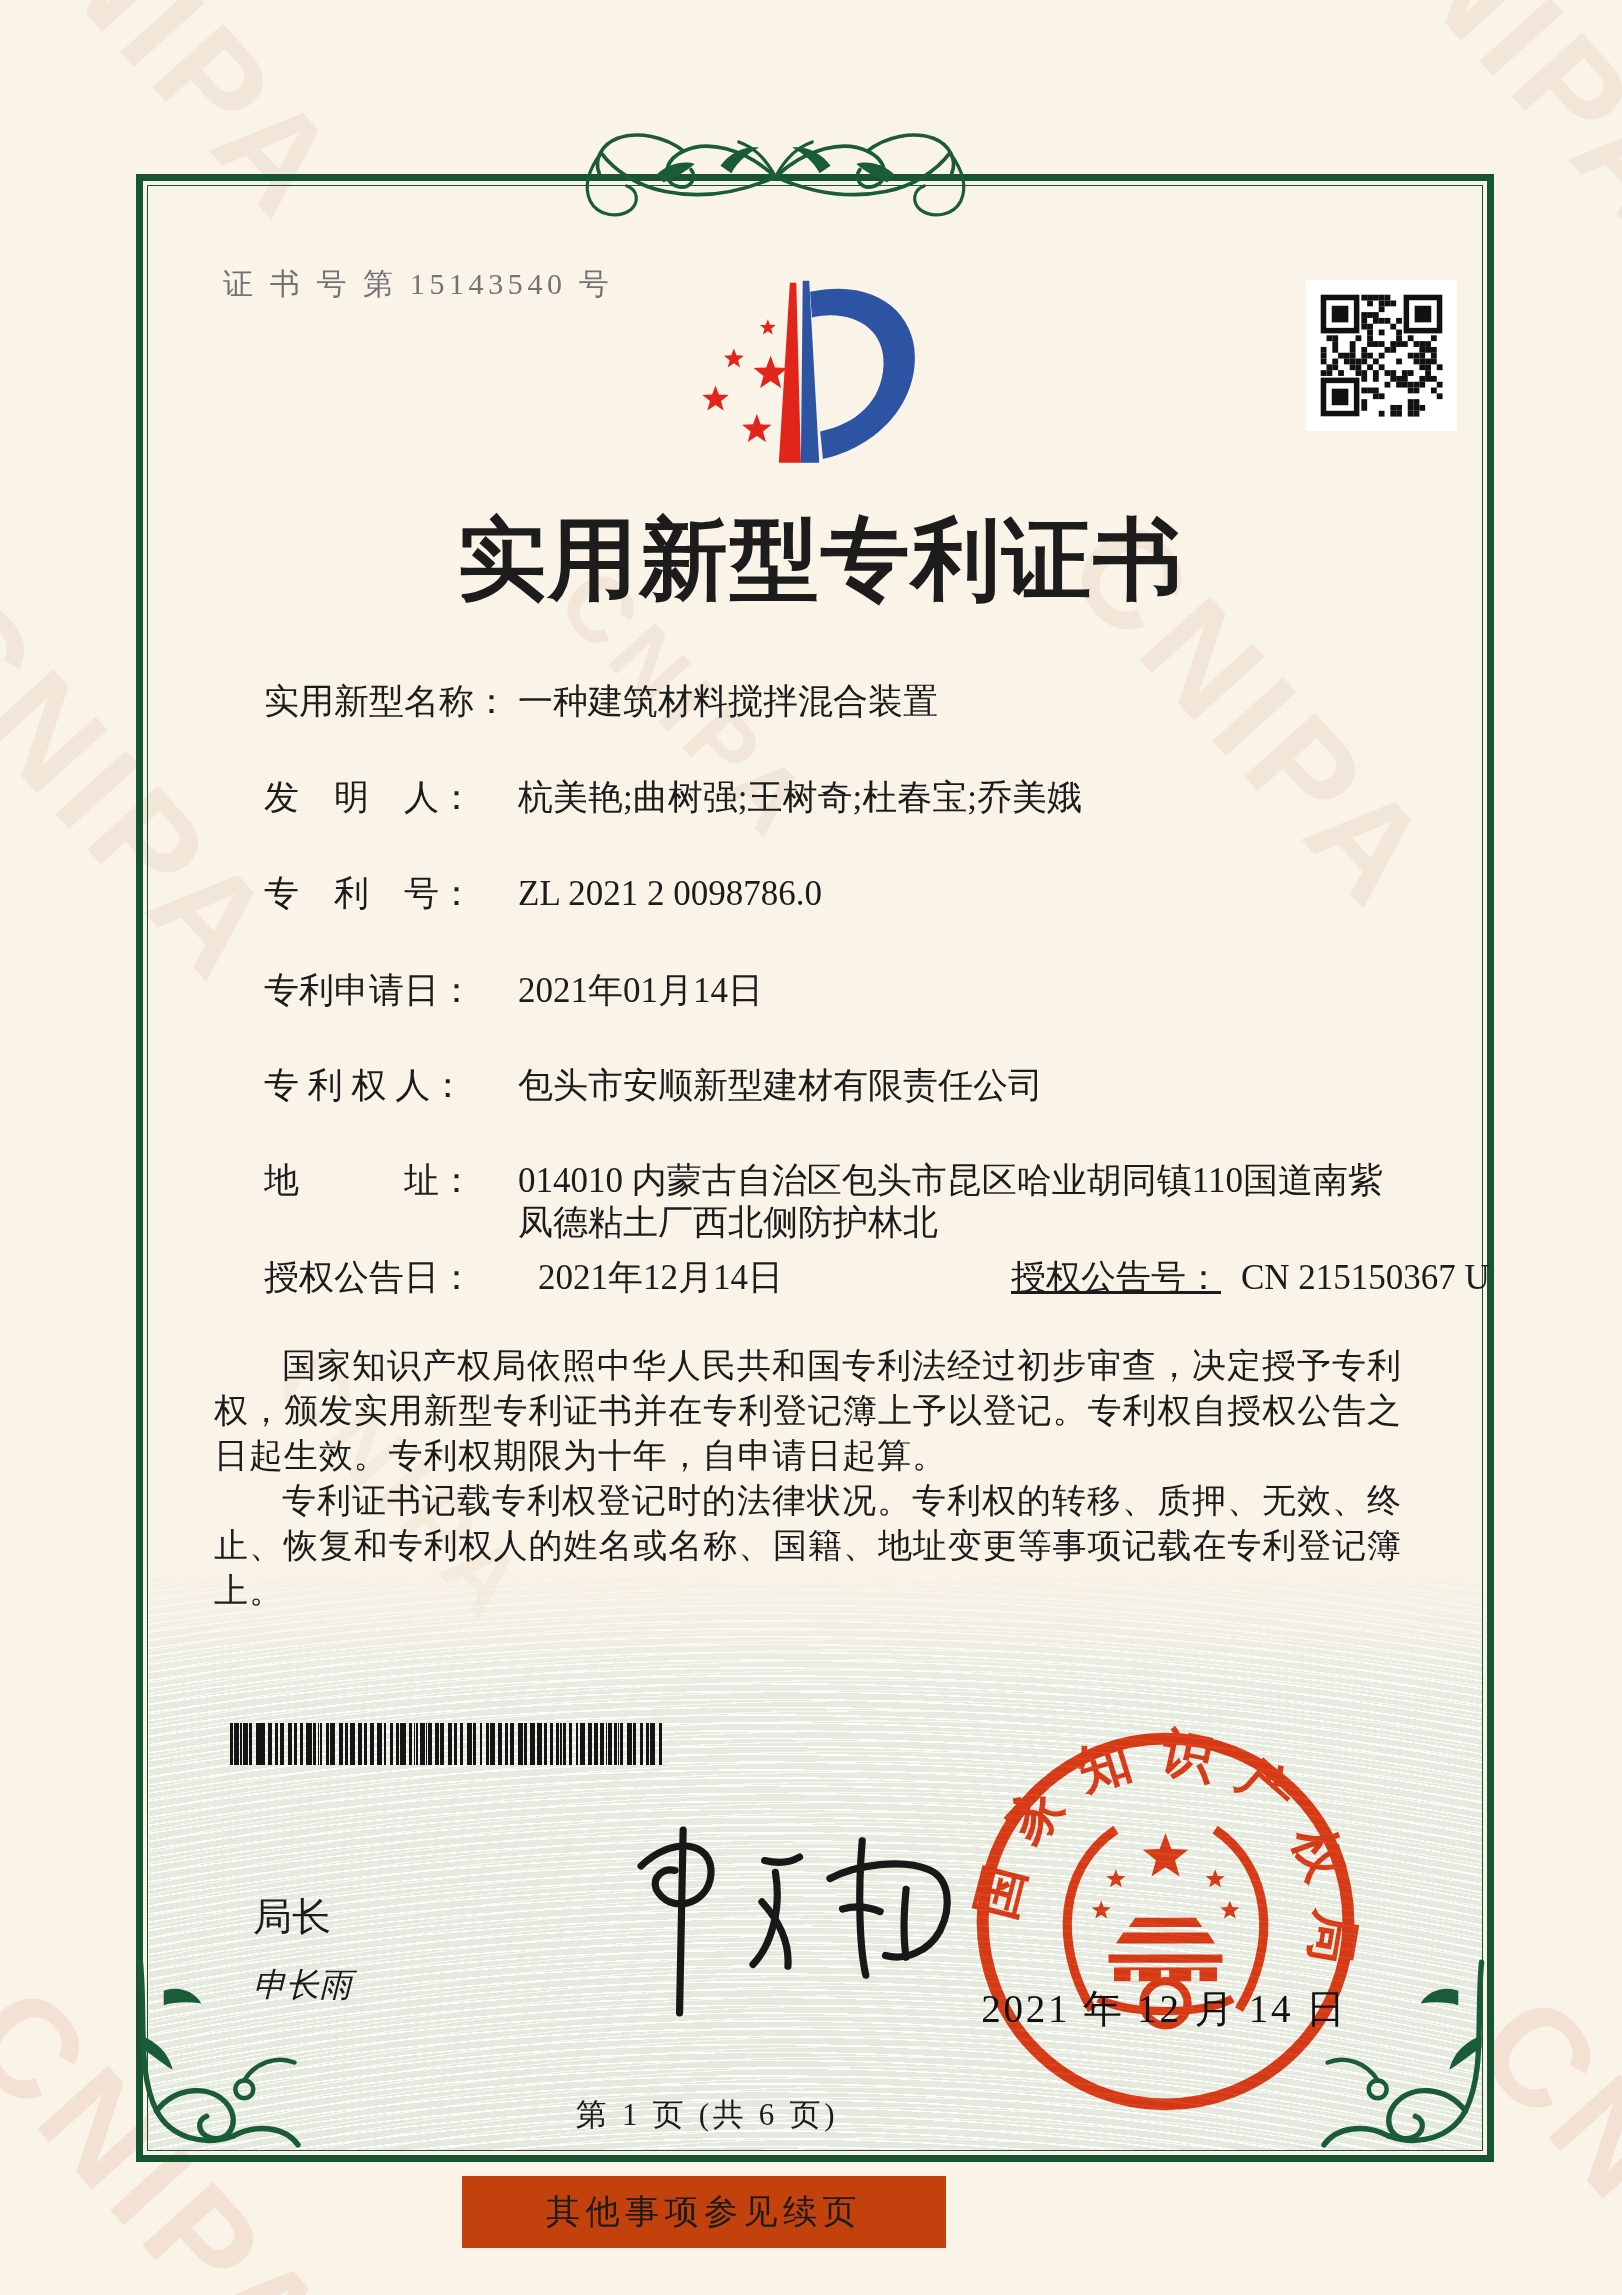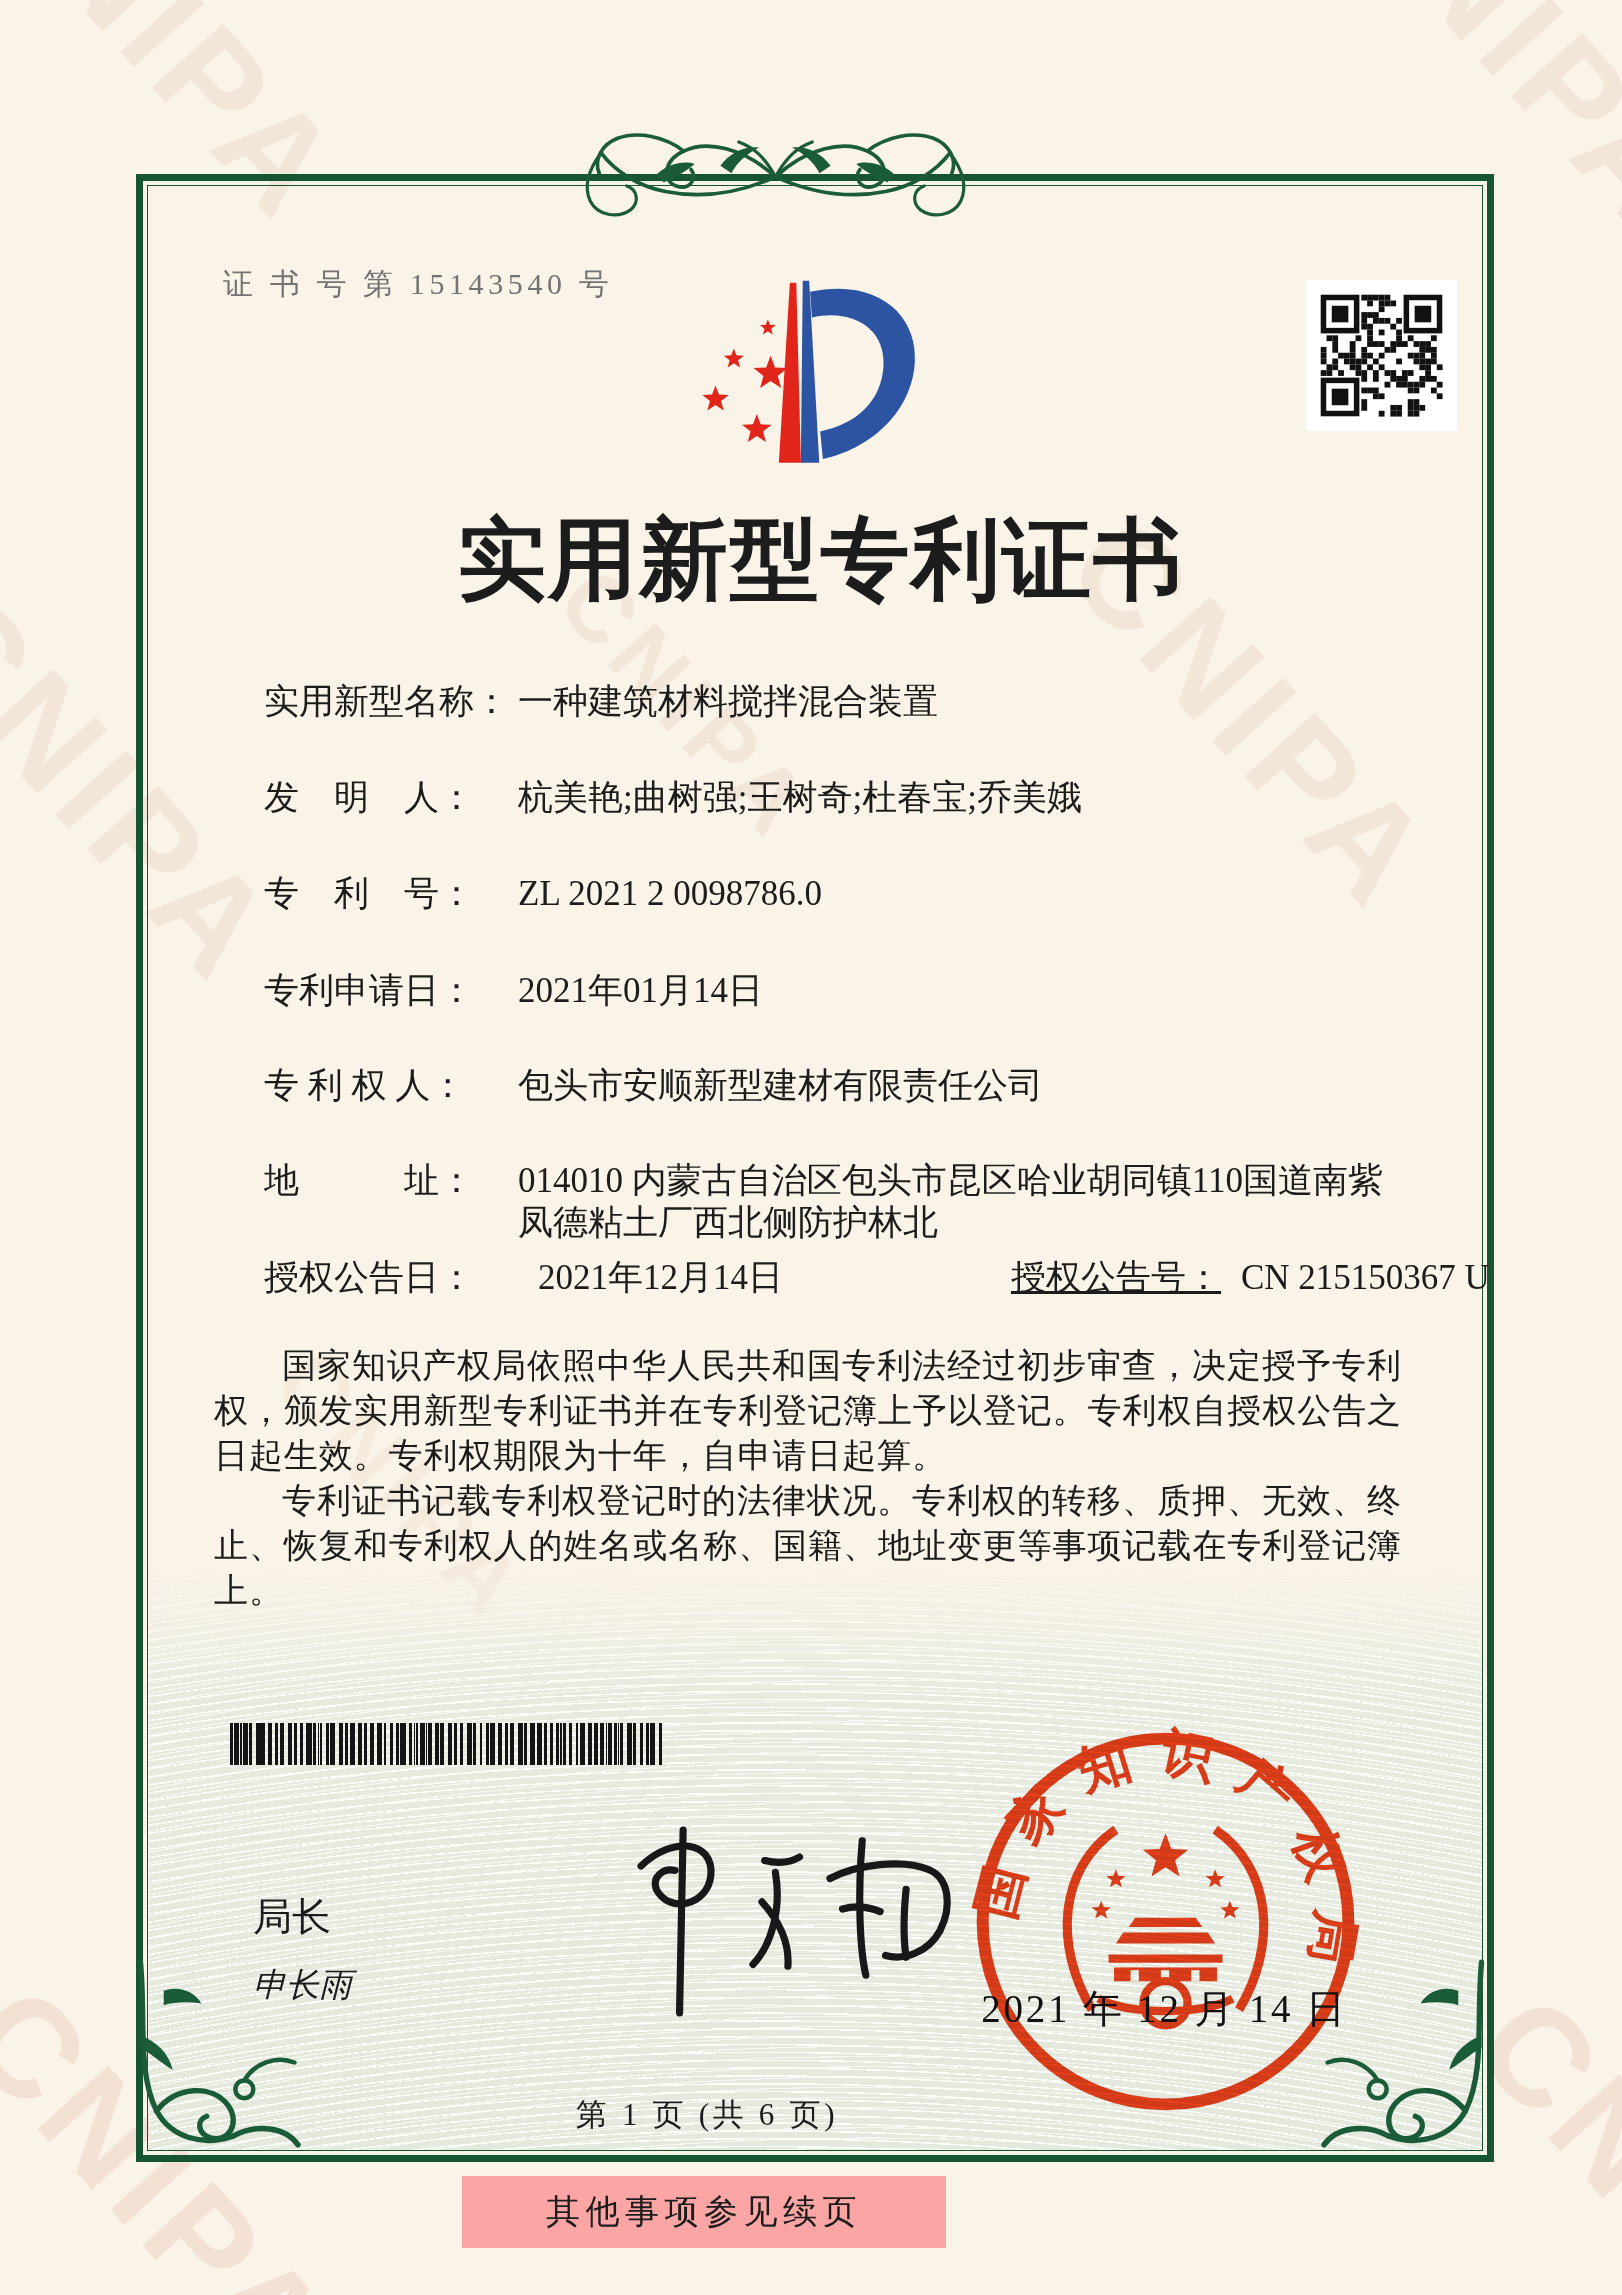--- a/index.html
+++ b/index.html
@@ -56,21 +56,21 @@
   .dirtitle{left:253px;top:1890px;font-size:39px;z-index:4;font-family:"Liberation Sans","DejaVu Sans",sans-serif;}
   .dirname{left:253px;top:1963px;font-size:33px;z-index:4;font-family:"Liberation Sans","DejaVu Sans",sans-serif;font-style:italic;}
   .sig{left:542px;top:1823px;width:413px;height:197px;z-index:4;}
   
   .seal{left:967px;top:1723px;width:397px;height:397px;z-index:5;mix-blend-mode:multiply;opacity:.95;}
   .sealdate{left:981px;top:1982px;width:367px;text-align:center;font-size:39px;
             letter-spacing:2.8px;color:#111;z-index:6;}
   
   .pageinfo{left:234px;top:2094px;width:946px;text-align:center;font-size:31px;
             letter-spacing:3.7px;z-index:4;}
-  .contnote{left:462px;top:2176px;width:484px;height:72px;line-height:72px;background:#fca5a5;
+  .contnote{left:462px;top:2176px;width:484px;height:72px;line-height:72px;background:#c2410c;
             text-align:center;font-size:34px;letter-spacing:5.5px;z-index:4;}
 </style>
 </head>
 <body>
 
 <svg width="0" height="0" style="position:absolute" aria-hidden="true">
   <defs>
     <path id="star5" d="M0,-26 L6.4,-8.8 L24.7,-8 L10.4,3.4 L15.3,21 L0,10.9 L-15.3,21 L-10.4,3.4 L-24.7,-8 L-6.4,-8.8 Z"></path>
   </defs>
 </svg>

